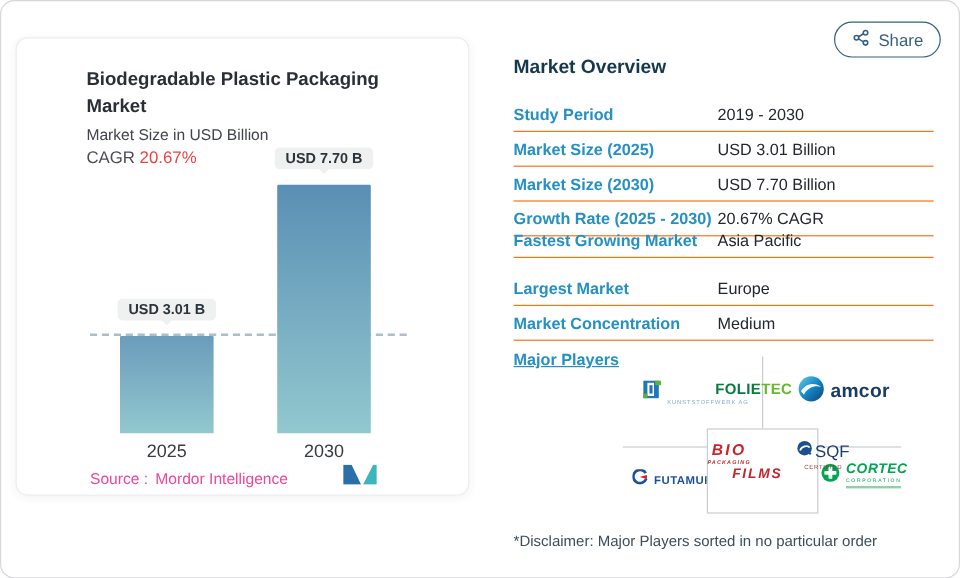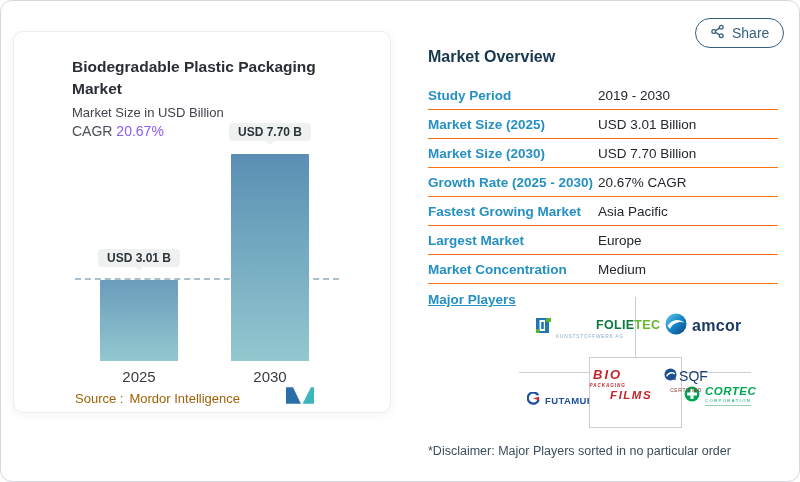--- a/index.html
+++ b/index.html
@@ -10,38 +10,38 @@
            border:1px solid #d6d6dd; border-radius:12px; background:#fff; overflow:hidden; }
 
   
   .chart-card { position:absolute; left:12px; top:30px; width:378px; height:382px;
                 background:#fff; border:1px solid #ececf1; border-radius:10px;
                 box-shadow:0 2px 8px rgba(40,50,60,.06); }
   .title-block { position:absolute; left:58px; top:24px; width:266px; }
   .chart-title { font-size:15.5px; line-height:1.45; font-weight:bold; color:#2a2e37; }
   .chart-subtitle { margin-top:4px; font-size:13px; color:#41444c; }
   .cagr-line { margin-top:3px; font-size:14px; color:#4b4e58; }
-  .cagr-value { color:#8b5cf6; }
+  .cagr-value { color:#ef4444; }
 
   .plot { position:absolute; left:61px; top:99px; width:264px; height:230px; }
   .bar { position:absolute; bottom:0; width:78px; border-radius:1px 1px 0 0; z-index:2; }
   .bar-0 { left:25px;  background:linear-gradient(180deg,#6b9cbb 0%,#92c8cf 100%); }
   .bar-1 { left:156px; background:linear-gradient(180deg,#5a8fb4 0%,#92c8cf 100%); }
   .ref-line { position:absolute; left:0; right:0; height:0; border-top:2px dashed #a9c0cb; z-index:1; }
   .bar-pill { position:absolute; transform:translateX(-50%); z-index:3;
               background:#eef1f0; border-radius:4px; padding:2px 9px;
               font-size:12px; font-weight:bold; color:#2c343b; white-space:nowrap; }
   .bar-pill::after { content:""; position:absolute; left:50%; bottom:-9px; margin-left:-5px;
                      border:5px solid transparent; border-top-color:#eef1f0; }
   .pill-0 { left:64px; } .pill-1 { left:195px; }
   .cat-label { position:absolute; top:237px; transform:translateX(-50%);
                font-size:15px; color:#383c42; }
   .cat-0 { left:64px; } .cat-1 { left:195px; }
 
-  .source-line { position:absolute; left:61px; top:359px; font-size:13px; color:#a16207; }
+  .source-line { position:absolute; left:61px; top:359px; font-size:13px; color:#ec4899; }
   .source-line .src-val { margin-left:6px; }
   .mi-logo { position:absolute; left:272px; top:355px; }
 
   
   .share-btn { position:absolute; left:694px; top:17px; height:30px; padding:0 14px;
                display:flex; align-items:center; gap:7px; background:#fff;
                border:1.5px solid #35607f; border-radius:16px; cursor:pointer;
                font-size:14px; color:#35607f; }
   .ov-heading { position:absolute; left:427px; top:47px; font-size:16px; font-weight:bold; color:#16384e; }
 
@@ -146,21 +146,21 @@
       <span class="val">USD 3.01 Billion</span>
     </div>
   <div class="orow" style="top:138px">
       <span class="lbl">Market Size (2030)</span>
       <span class="val">USD 7.70 Billion</span>
     </div>
   <div class="orow" style="top:167px">
       <span class="lbl">Growth Rate (2025 - 2030)</span>
       <span class="val">20.67% CAGR</span>
     </div>
-  <div class="orow" style="top:196px">
+  <div class="orow" style="top:185px">
       <span class="lbl">Fastest Growing Market</span>
       <span class="val">Asia Pacific</span>
     </div>
   <div class="orow" style="top:225px">
       <span class="lbl">Largest Market</span>
       <span class="val">Europe</span>
     </div>
   <div class="orow" style="top:254px">
       <span class="lbl">Market Concentration</span>
       <span class="val">Medium</span>

